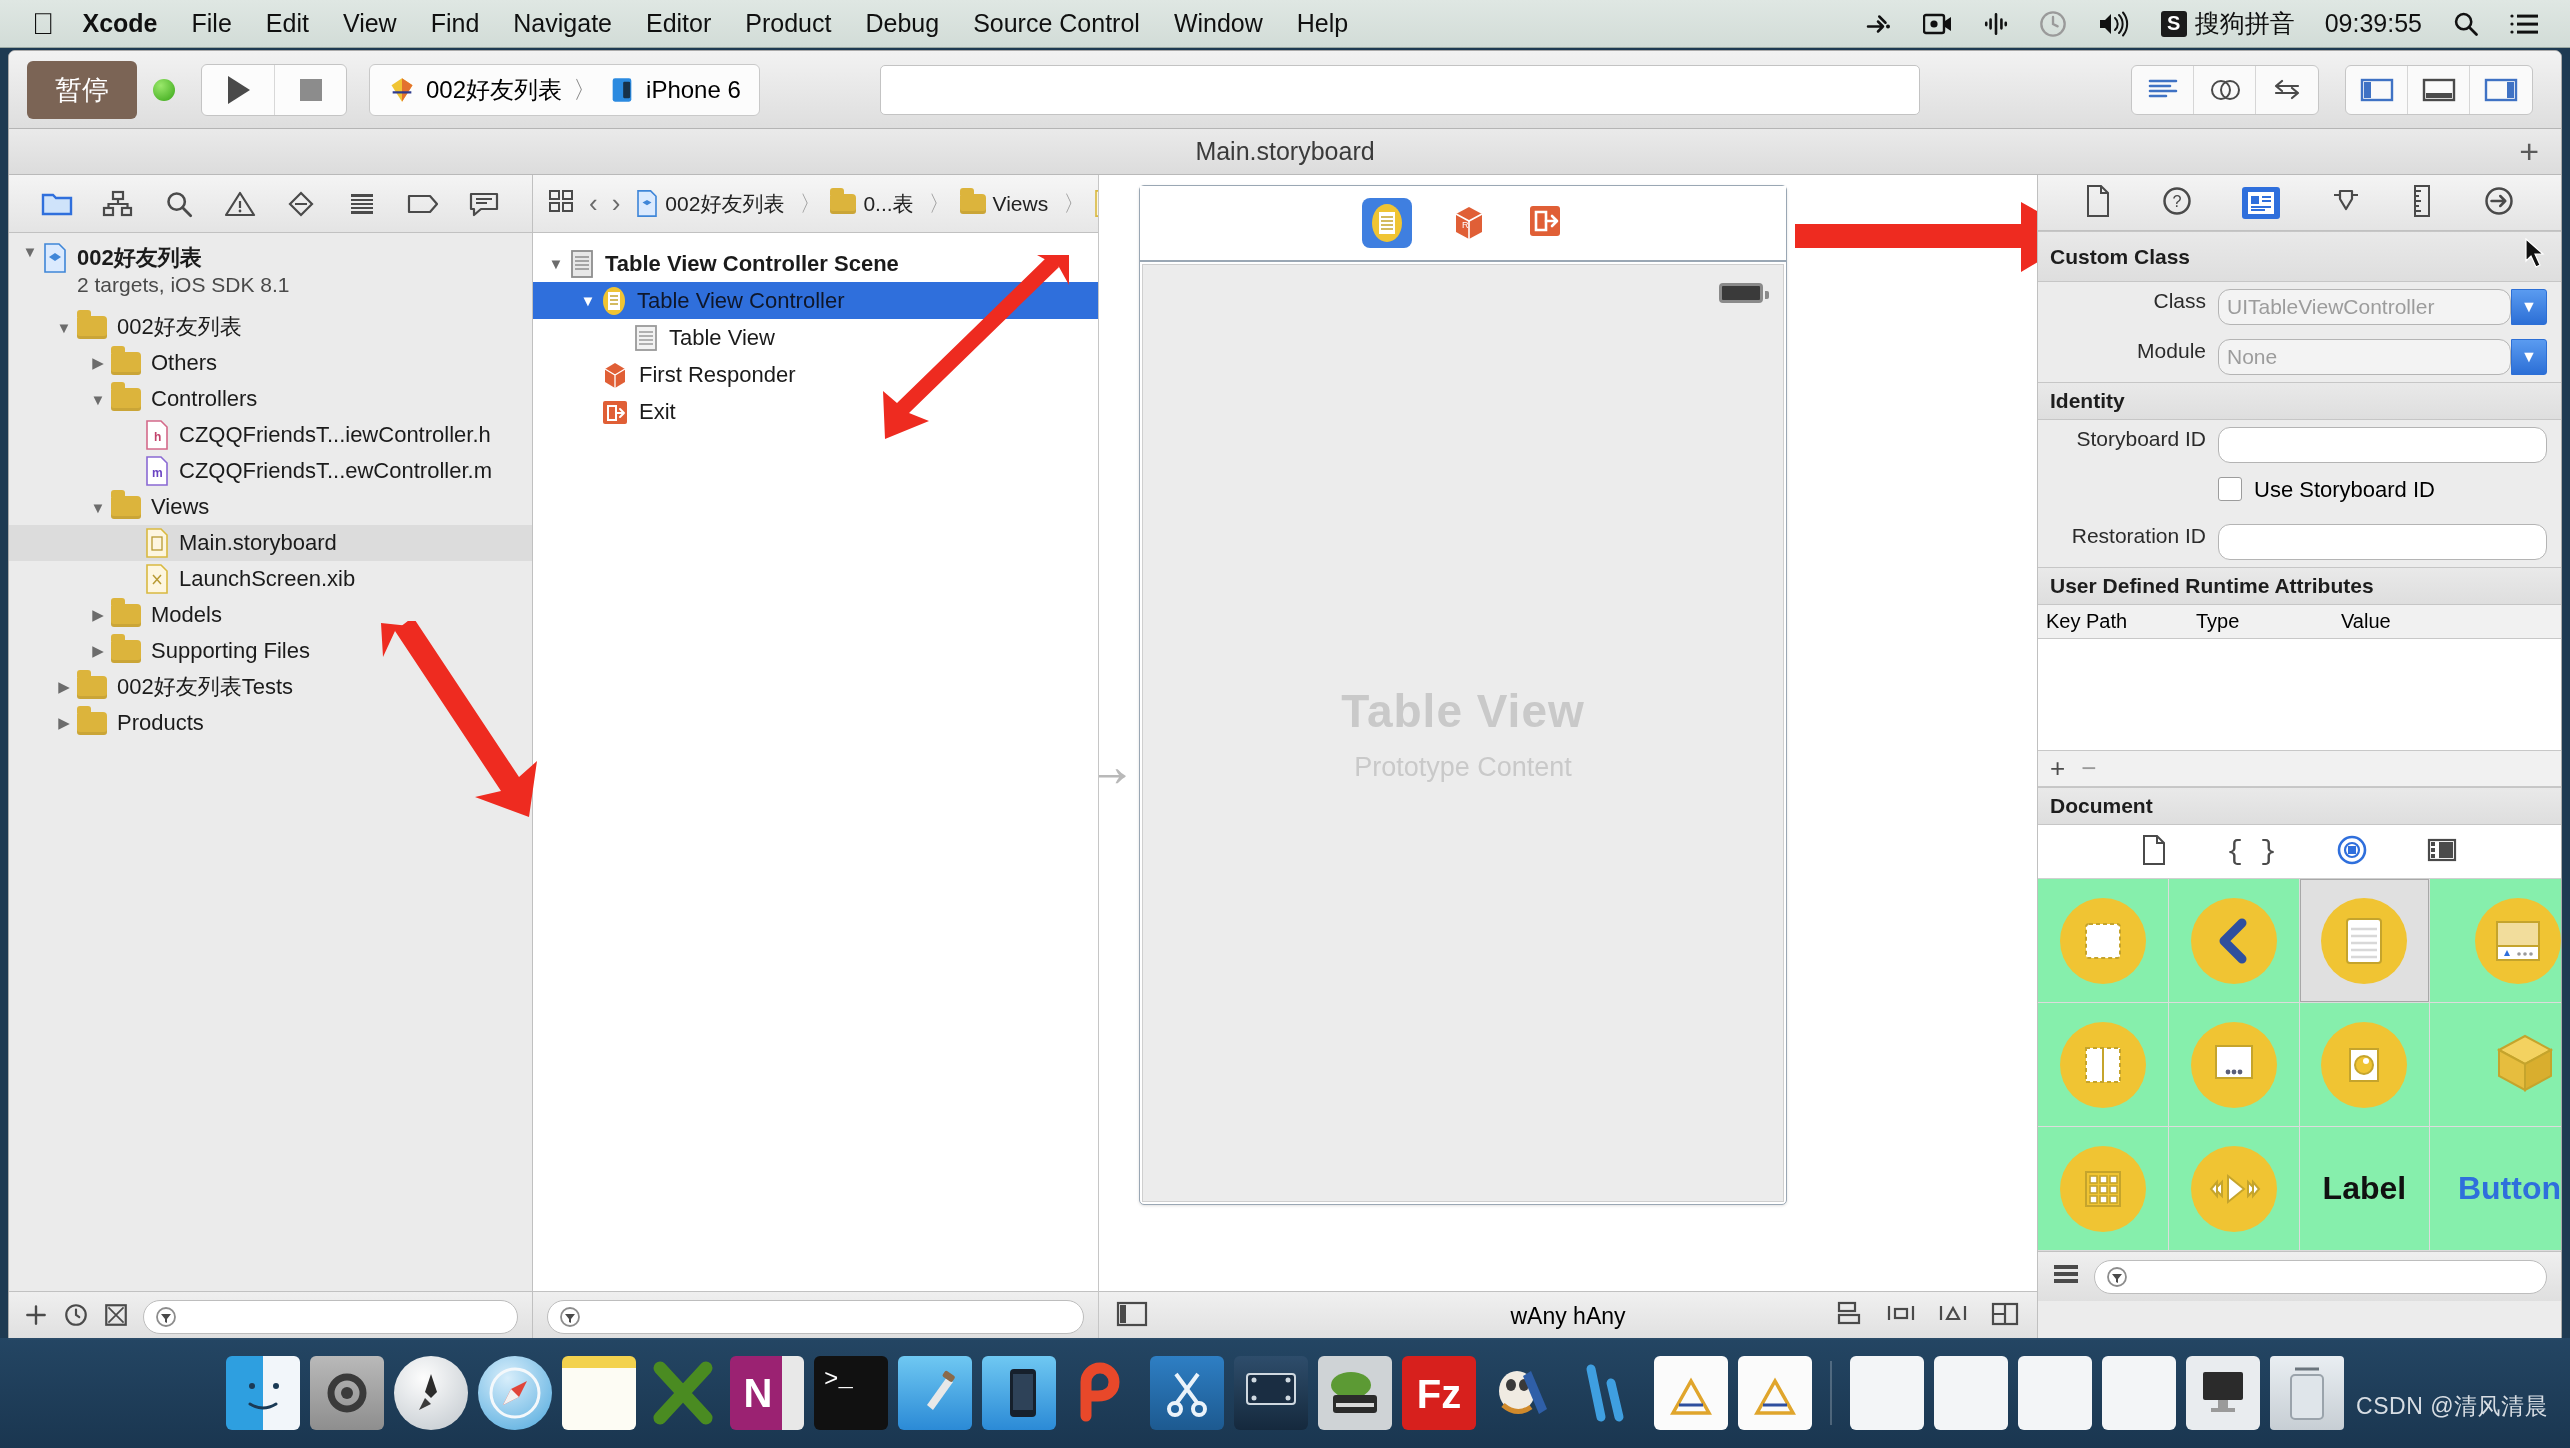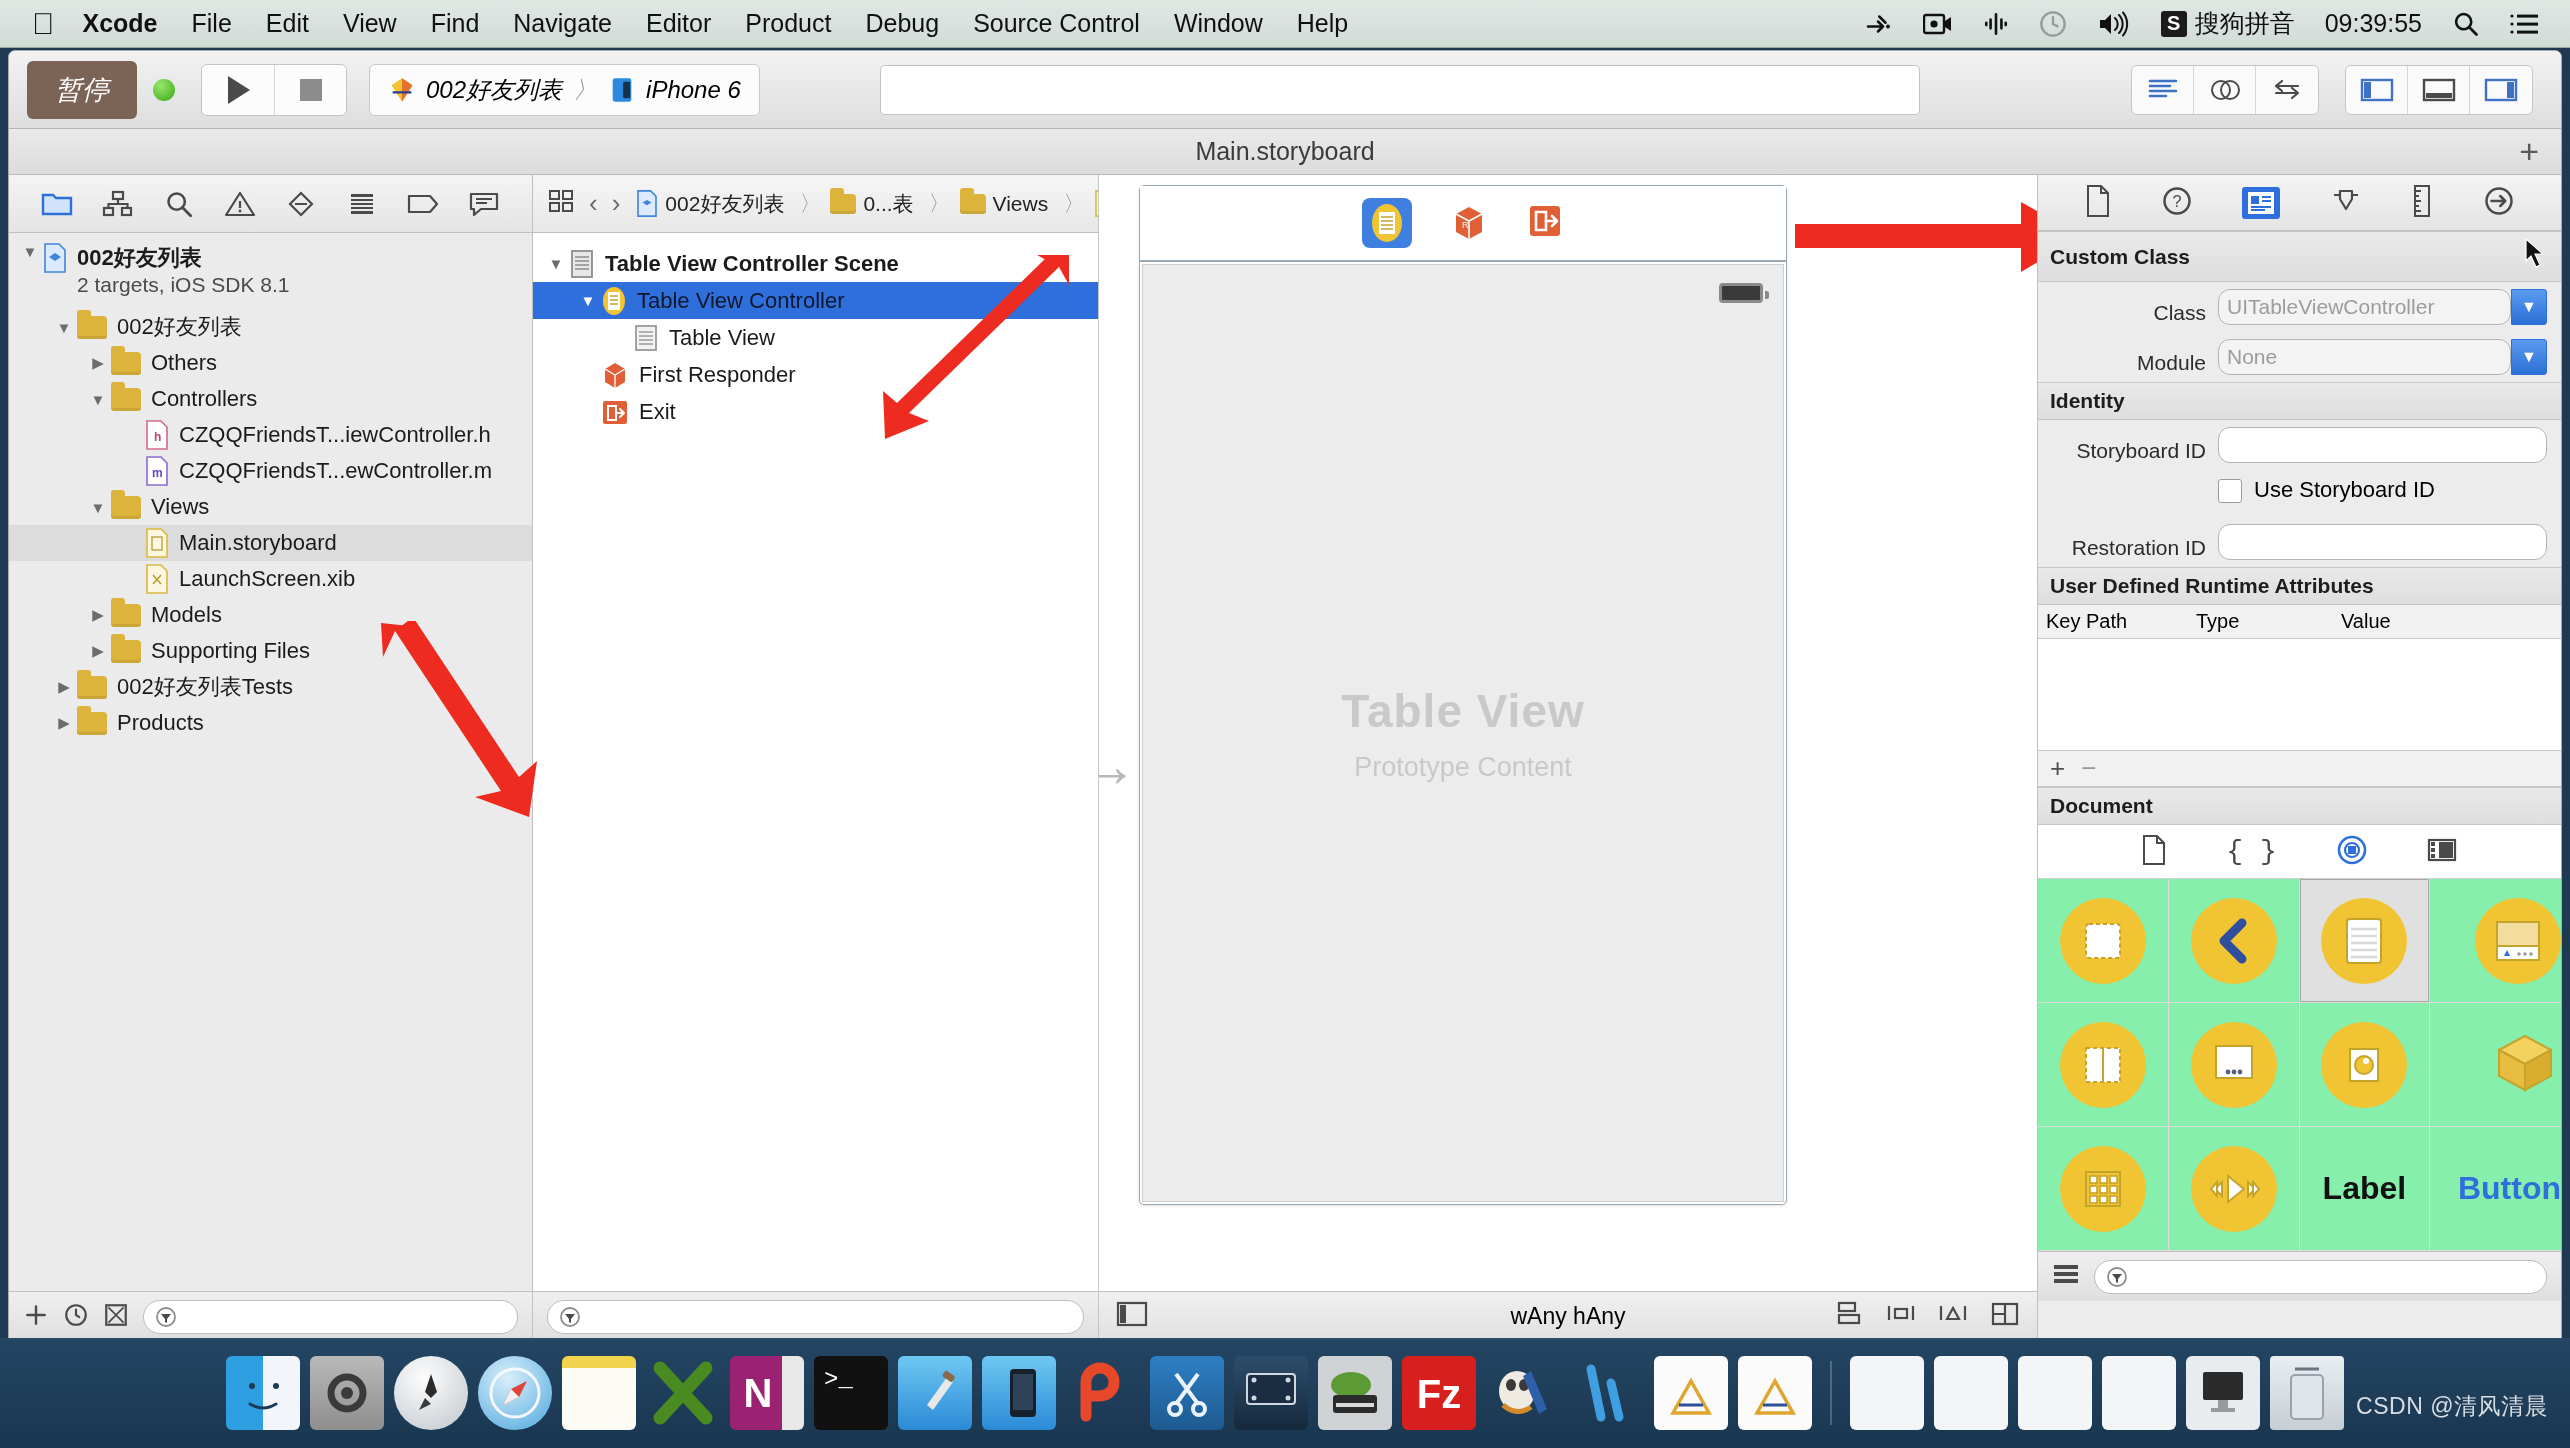--- a/index.html
+++ b/index.html
@@ -31,21 +31,21 @@
   #window {
     position: absolute; left: 8px; top: 50px; width: 2554px; height: 1290px;
     background: #ececec; border: 1px solid #aaa;
     border-radius: 7px 7px 0 0; overflow: hidden;
   }
   
   #toolbar {
     height: 78px; width: 100%;
     background: linear-gradient(to bottom,#f2f2f2,#dedede);
     border-bottom: 1px solid #b5b5b5;
-    display: flex; align-items: center; position: relative; font-style: italic;
+    display: flex; align-items: center; position: relative;
   }
   .tb-pause {
     margin-left: 18px; width: 110px; height: 58px; border-radius: 6px;
     background: #7b6455; color: #fff; font-size: 27px;
     display: flex; align-items: center; justify-content: center;
   }
   .tb-greendot { width: 22px; height: 22px; border-radius: 50%;
     background: radial-gradient(circle at 35% 30%, #9ae86b, #37a516); margin-left: 16px; }
   .tb-group {
     margin-left: 26px; display: flex; height: 52px; border-radius: 6px; overflow: hidden;
@@ -157,21 +157,21 @@
   .canvas-bottom .right { margin-left: auto; display: flex; gap: 20px; }
   
   .insp-tabs { height: 56px; background: linear-gradient(to bottom,#f4f4f4,#e4e4e4);
     border-bottom: 1px solid #c1c1c1; display: flex; align-items: center;
     justify-content: space-around; padding: 0 22px;}
   .insp-body { flex: 1; overflow: hidden; background: #ececec; }
   .sect-head { background: linear-gradient(to bottom,#e9e9e9,#dedede);
     border-top: 1px solid #c6c6c6; border-bottom: 1px solid #c6c6c6;
     padding: 6px 12px; font-size: 21px; font-weight: bold; color: #1d1d1d;
     display: flex; align-items: center; }
-  .frow { display: flex; align-items: flex-end; padding: 7px 14px 7px 0; }
+  .frow { display: flex; align-items: flex-start; padding: 7px 14px 7px 0; }
   .flabel { width: 168px; text-align: right; font-size: 21px; color: #2b2b2b;
     margin-right: 12px; }
   .finput { flex: 1; height: 36px; background: #fff; border: 1px solid #b4b4b4;
     border-radius: 12px; display: flex; align-items: center; padding: 0 8px;
     font-size: 21px; color: #3a3a3a;}
   .finput.gray { background: #f3f3f3; color: #9c9c9c; }
   .fcombo { width: 36px; height: 36px; background: linear-gradient(to bottom,#5a9bf0,#2c6fd6);
     border: 1px solid #2c6fd6; border-radius: 0 3px 3px 0; color:#fff;
     display: flex; align-items: center; justify-content: center; font-size: 16px; flex: none;}
   .udra-head { display: flex; font-size: 20px; background: #f1f1f1;

